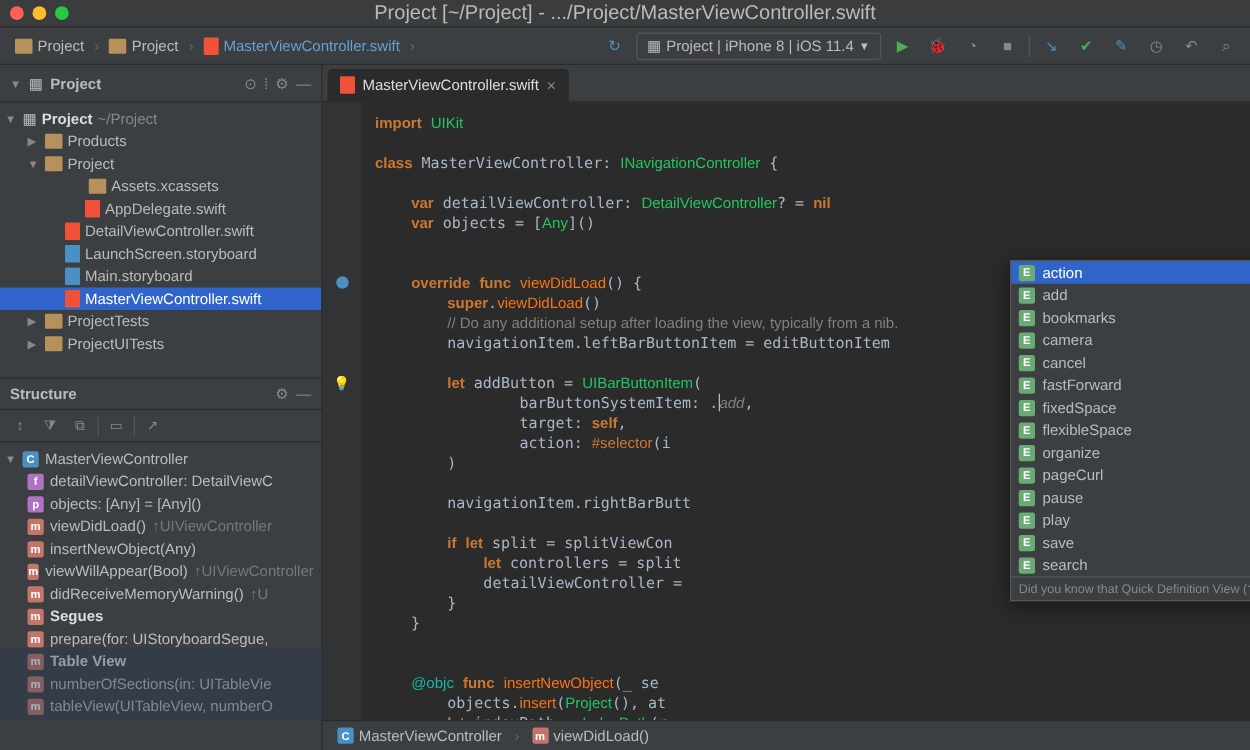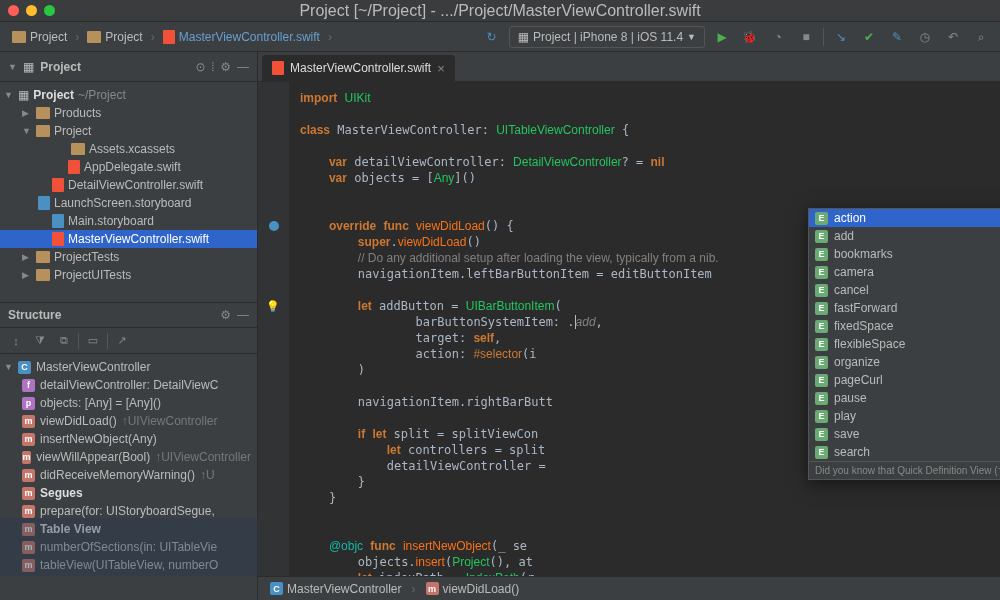--- a/index.html
+++ b/index.html
@@ -171,21 +171,21 @@
           <div class="tree-item" style="padding-left: 54px;">
             <span class="arrow"></span>
             <span class="swift-ico"></span>
             <span>AppDelegate.swift</span>
           </div>
           <div class="tree-item" style="padding-left: 38px;">
             <span class="arrow"></span>
             <span class="swift-ico"></span>
             <span>DetailViewController.swift</span>
           </div>
-          <div class="tree-item" style="padding-left: 24px;">
+          <div class="tree-item" style="padding-left: 38px;">
             <span class="arrow"></span>
             <span class="sb-ico"></span>
             <span>LaunchScreen.storyboard</span>
           </div>
           <div class="tree-item" style="padding-left: 38px;">
             <span class="arrow"></span>
             <span class="sb-ico"></span>
             <span>Main.storyboard</span>
           </div>
           <div class="tree-item sel" style="padding-left: 38px;">
@@ -294,21 +294,21 @@
         <div class="gutter-mark">
             <span class="bp"></span>
           </div>
         <div style="height:64px;"></div>
         <div class="gutter-mark">
             <span class="bulb">💡</span>
           </div>
       </div>
       <div class="code" id="code"><span class="kw">import</span> <span class="type">UIKit</span>
 
-<span class="kw">class</span> MasterViewController: <span class="type">UITableViewController</span> {
+<span class="kw">class</span> MasterViewController: <span class="type">INavigationController</span> {
 
     <span class="kw">var</span> detailViewController: <span class="type">DetailViewController</span>? = <span class="kw">nil</span>
     <span class="kw">var</span> objects = [<span class="type">Any</span>]()
 
 
     <span class="kw">override</span> <span class="kw">func</span> <span class="fn">viewDidLoad</span>() {
         <span class="kw">super</span>.<span class="fn">viewDidLoad</span>()
         <span class="com">// Do any additional setup after loading the view, typically from a nib.</span>
         navigationItem.leftBarButtonItem = editButtonItem
 

